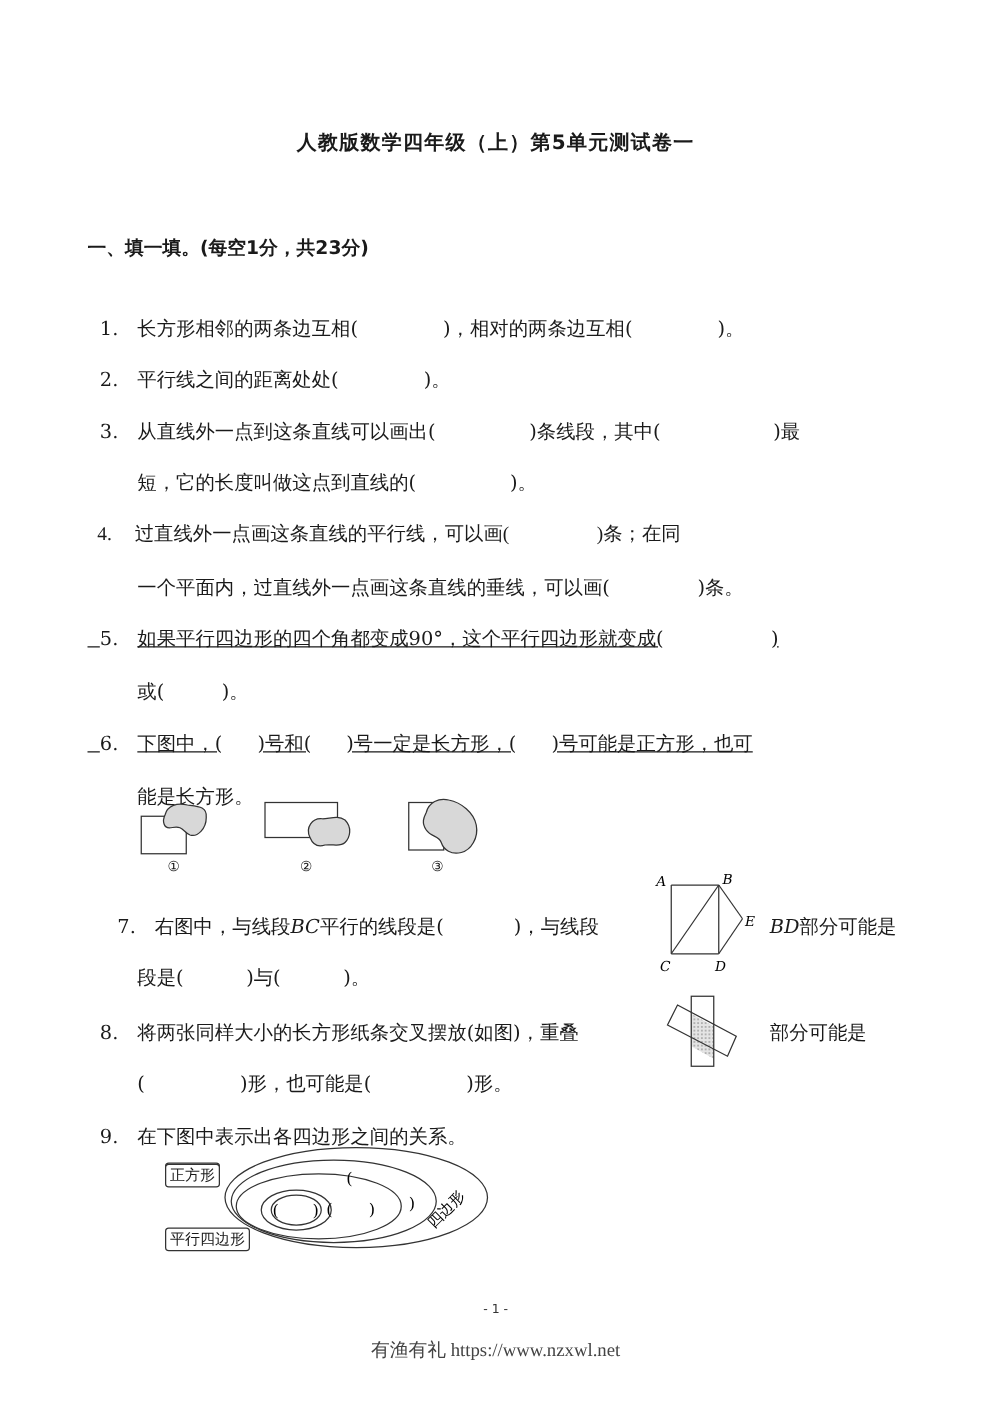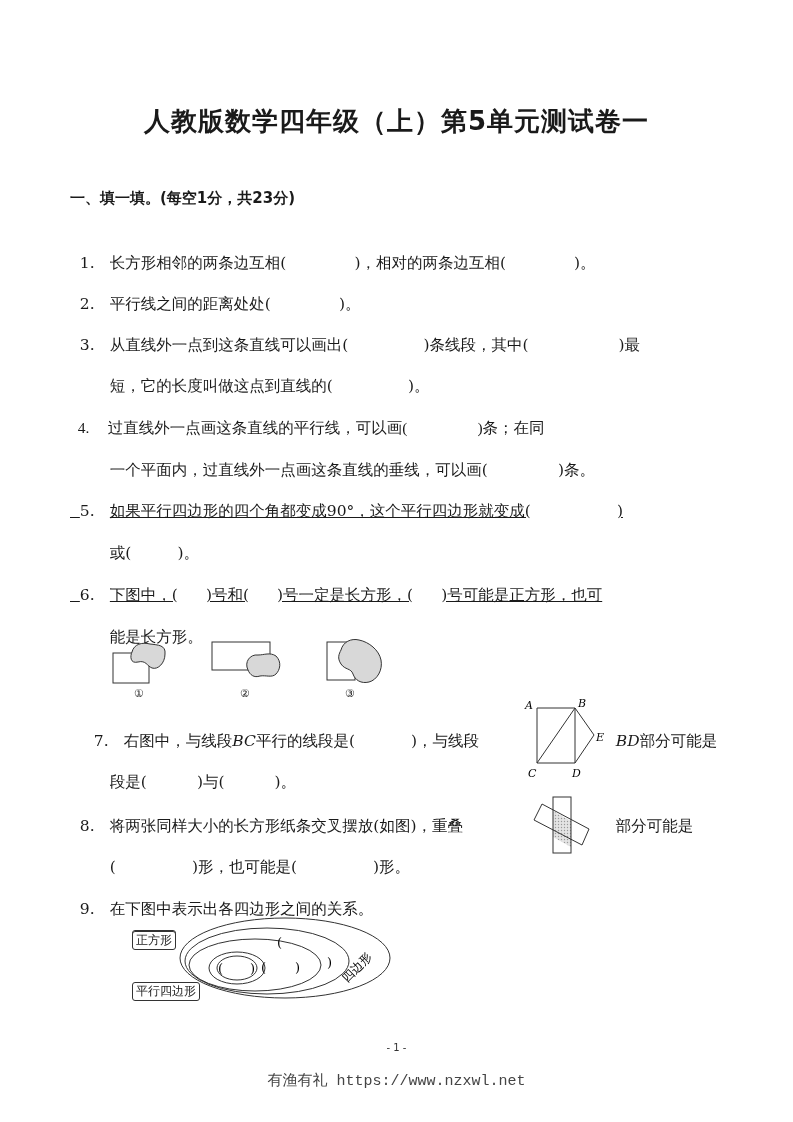--- a/index.html
+++ b/index.html
@@ -4,40 +4,40 @@
 <style>
   html, body { margin: 0; padding: 0; background: #ffffff; }
   body {
     width: 793px; height: 1122px; position: relative; overflow: hidden;
     font-family: "DejaVu Serif", "Liberation Serif", serif;
     color: #1a1a1a;
   }
   .title {
     position: absolute; left: 0; top: 104px; width: 793px; text-align: center;
     font-family: "DejaVu Sans", "Liberation Sans", sans-serif;
-    font-size: 26px; font-weight: bold; letter-spacing: 1px;
+    font-size: 16px; font-weight: bold; letter-spacing: 1px;
   }
   .section {
     position: absolute; left: 70px; top: 189px;
     font-family: "DejaVu Sans", "Liberation Sans", sans-serif;
     font-size: 15px; font-weight: bold;
   }
   .line {
     position: absolute; font-size: 15.5px; white-space: pre; line-height: 20px;
   }
   .num { display: inline-block; width: 30px; }
   .blank { display: inline-block; }
   svg { position: absolute; overflow: visible; }
   .footer-page {
     position: absolute; left: 0; width: 793px; top: 1042px; text-align: center;
     font-family: "DejaVu Sans", "Liberation Sans", sans-serif; font-size: 10px; color: #333;
   }
   .footer-site {
     position: absolute; left: 0; width: 793px; top: 1071px; text-align: center;
-    font-family: Liberation Mono, monospace; font-size: 15px; color: #444;
+    font-family: Liberation Serif, serif; font-size: 15px; color: #444;
   }
   .label-box {
     position: absolute; border: 1px solid #333; border-radius: 3px;
     font-size: 12px; padding: 1px 3px; line-height: 15px; background: #fff;
     font-family: "DejaVu Sans", "Liberation Sans", sans-serif;
     margin-left: 19px;
   }
   .italic { font-style: italic; }
 </style>
 </head>

